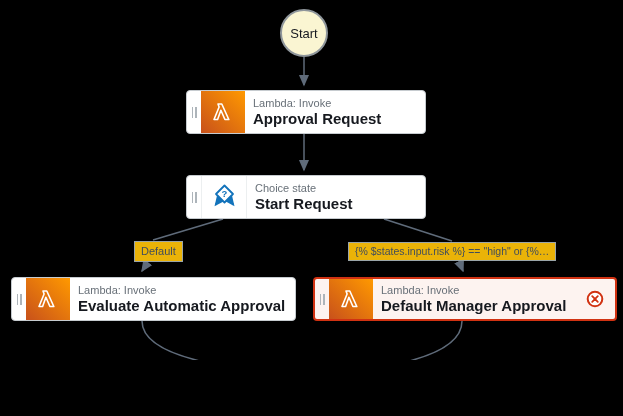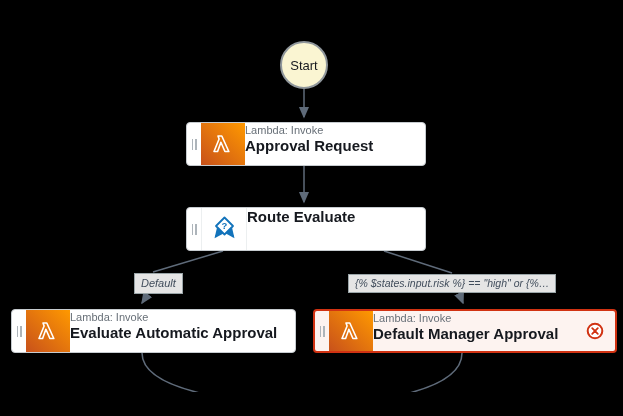--- a/index.html
+++ b/index.html
@@ -1,19 +1,18 @@
 <!DOCTYPE html>
 <html><head>
 <meta charset="utf-8">
 <style>
   html,body{margin:0;padding:0;background:#000;}
   #canvas{
     position:relative;width:623px;height:360px;background:#000;overflow:hidden;
     font-family:"Liberation Sans","DejaVu Sans",sans-serif;
-    margin-top:32px;
   }
   #edges{position:absolute;left:0;top:0;width:623px;height:416px;}
 
   
   .terminal{
     position:absolute;border-radius:50%;
     background:#FAF5D2;border:2px solid #8F969B;
     display:flex;align-items:center;justify-content:center;
     color:#16191F;font-size:13px;font-weight:500;box-sizing:border-box;
   }
@@ -43,35 +42,35 @@
   .icon-box{
     flex:0 0 44px;display:flex;align-items:center;justify-content:center;
   }
   .icon-box.lambda{
     background:linear-gradient(45deg,#C8511B 0%,#FF9900 100%);
   }
   .icon-box.choice{
     background:#fff;border-left:1px solid #ECEFF0;border-right:1px solid #ECEFF0;
   }
   .card-text{
-    flex:1 1 auto;display:flex;flex-direction:column;
-    padding-left:0;min-width:0;
+    flex:1 1 auto;display:flex;flex-direction:column;justify-content:center;
+    padding-left:8px;min-width:0;
   }
   .type-label{font-size:11px;color:#687078;line-height:14px;white-space:nowrap;}
   .state-title{font-size:15px;font-weight:600;color:#16191F;line-height:18px;white-space:nowrap;}
 
   .error-badge{
     flex:0 0 auto;align-self:center;margin:0 11px 0 4px;width:18px;height:18px;
   }
 
   
   .edge-label{
-    position:absolute;background:#e5e5e5;border:1px solid #9AA5A8;
+    position:absolute;background:#eab308;border:1px solid #9AA5A8;
     color:#414D5C;font-size:11px;line-height:13px;padding:3px 6px;
-    white-space:nowrap;box-sizing:border-box;font-style:italic;
+    white-space:nowrap;box-sizing:border-box;
   }
   #label-default{left:134px;top:241px;}
   #label-condition{left:348px;top:242px;font-size:10.5px;padding:2px 6px;}
 </style>
 </head>
 <body>
 
 <div id="canvas">
 
   <svg id="edges" viewBox="0 0 623 416">
@@ -122,21 +121,22 @@
             <path d="M0,0 L5.5,2.5 L0,5 Z" fill="#1273BB"></path>
           </marker>
         </defs>
         <polygon points="13.5,1.5 22,10 13.5,18.5 5,10" fill="#fff" stroke="#1273BB" stroke-width="1.8" stroke-linejoin="round"></polygon>
         <text x="13.5" y="13.4" text-anchor="middle" font-size="9.5" font-weight="bold" fill="#1273BB" font-family="'Liberation Sans',sans-serif">?</text>
         <path d="M9.2,14.8 L4.6,20.8" stroke="#1273BB" stroke-width="1.8" fill="none" marker-end="url(#barrow)"></path>
         <path d="M17.8,14.8 L22.4,20.8" stroke="#1273BB" stroke-width="1.8" fill="none" marker-end="url(#barrow)"></path>
       </svg>
     </div>
     <div class="card-text">
-      <span class="state-title">Route Evaluate</span>
+      <span class="type-label">Choice state</span>
+      <span class="state-title">Start Request</span>
     </div>
   </div>
 
   <div id="label-default" class="edge-label">
     <span>Default</span>
   </div>
   <div id="label-condition" class="edge-label">
     <span>{% $states.input.risk %} == "high" or {%…</span>
   </div>
 

